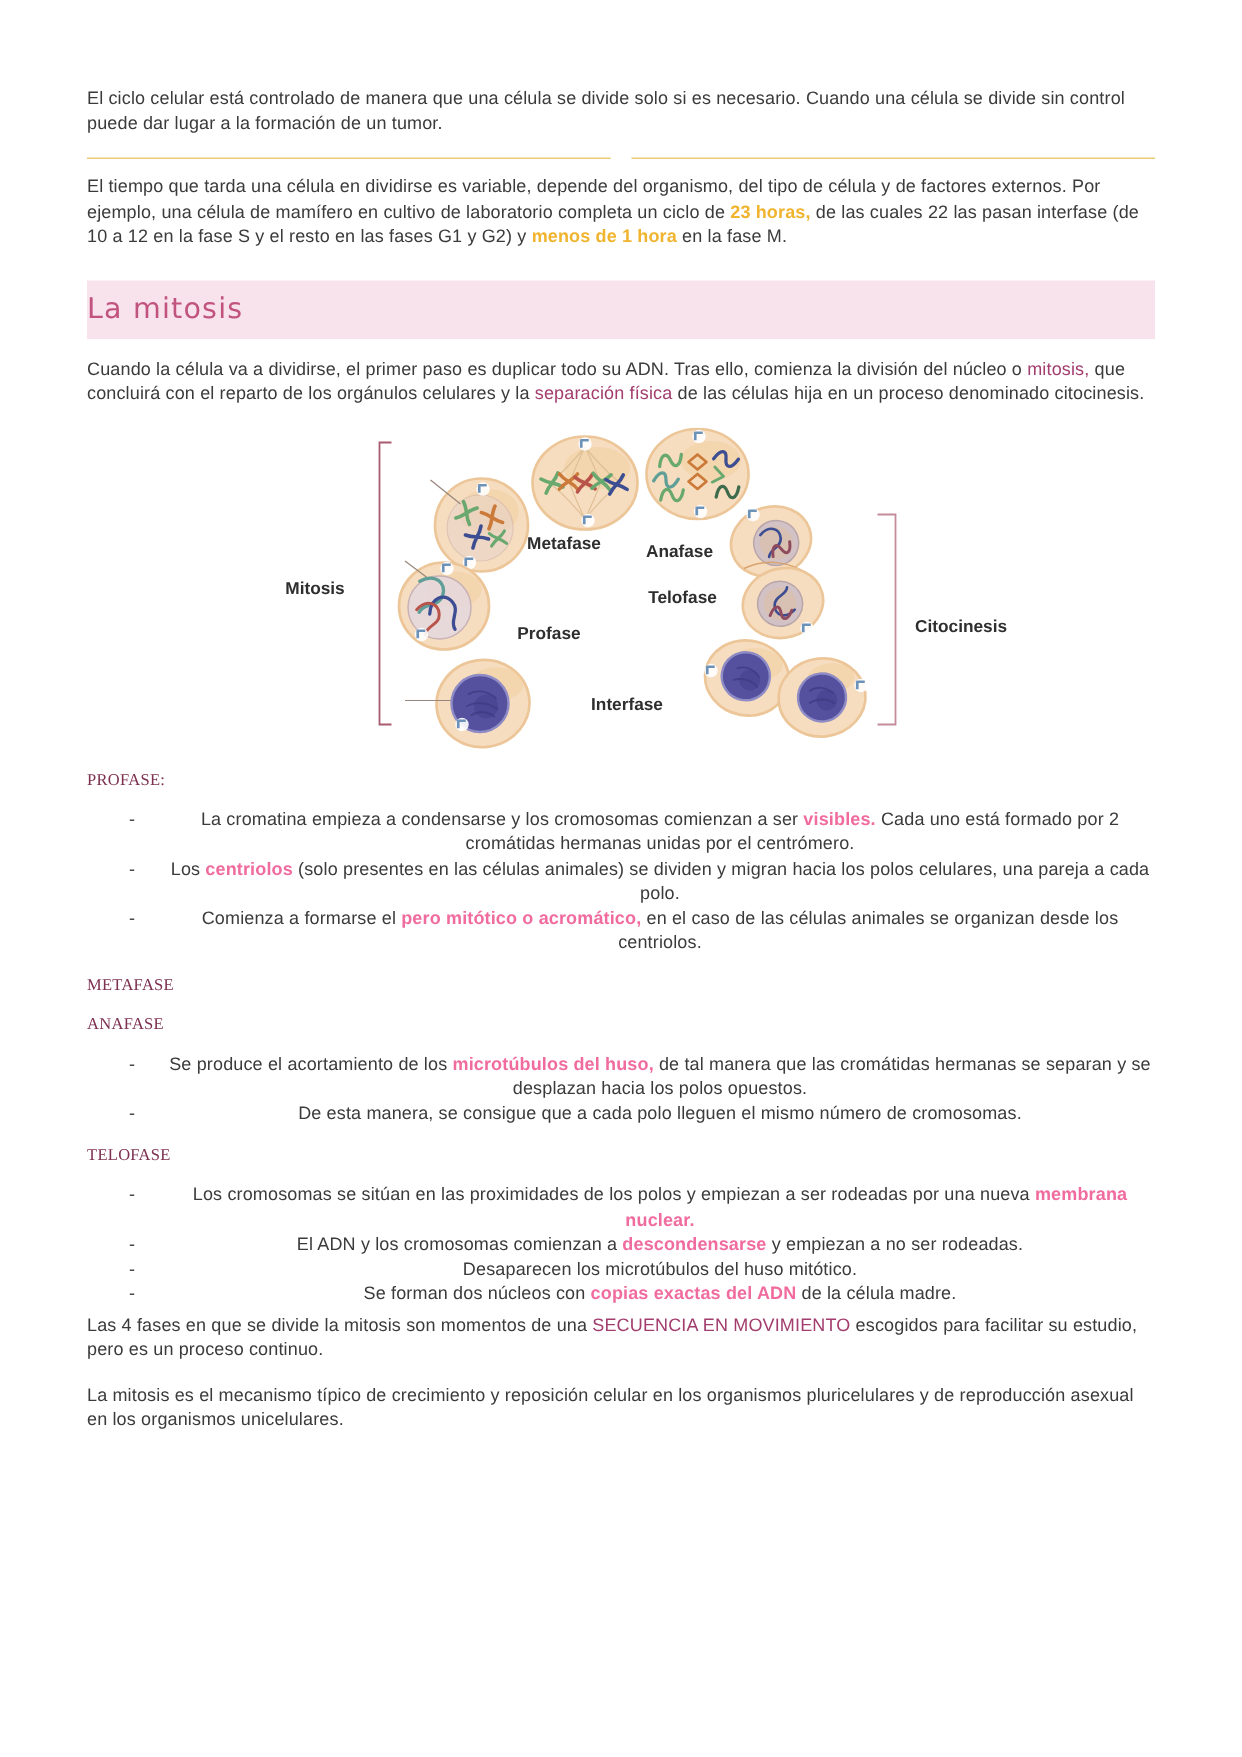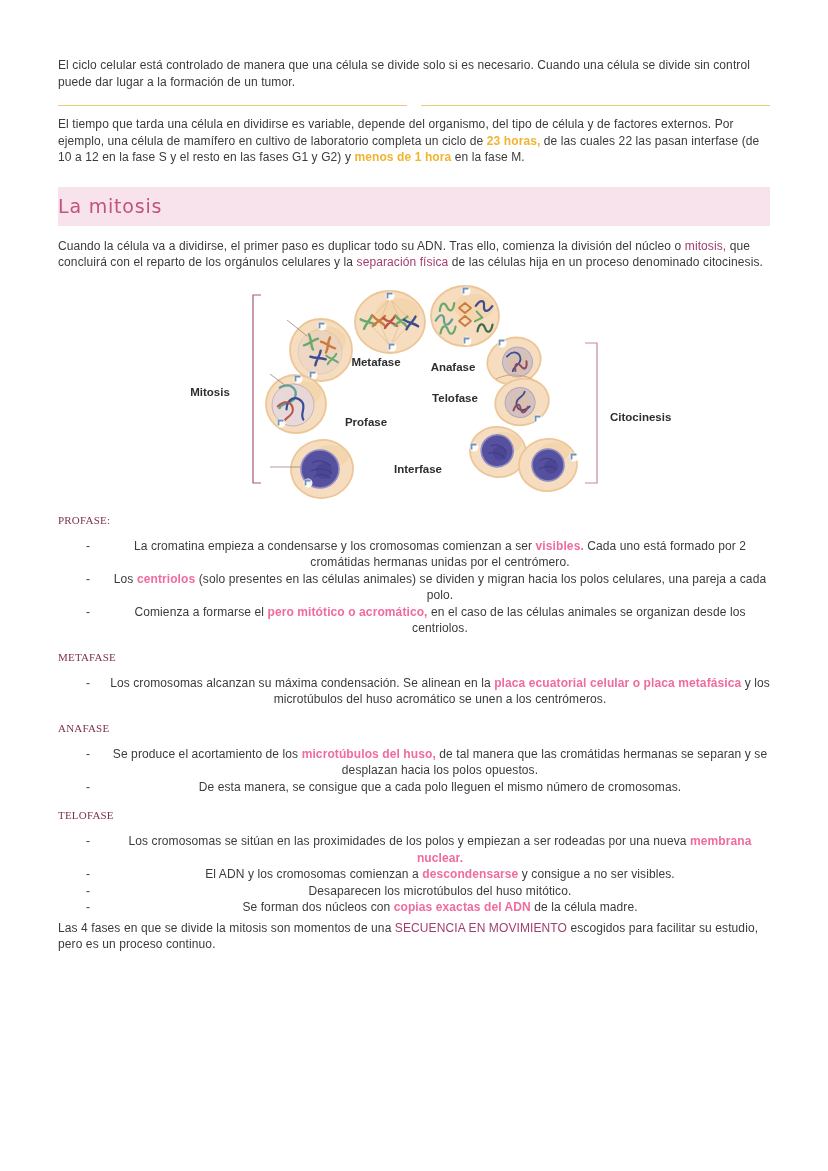--- a/index.html
+++ b/index.html
@@ -200,39 +200,37 @@
       <h3 class="section-heading">PROFASE:</h3>
       <ul class="bullets">
         <li><span>La cromatina empieza a condensarse y los cromosomas comienzan a ser </span><span class="seg-pink">visibles.</span><span> Cada uno está formado por 2 cromátidas hermanas unidas por el centrómero.</span></li>
         <li><span>Los </span><span class="seg-pink">centriolos</span><span> (solo presentes en las células animales) se dividen y migran hacia los polos celulares, una pareja a cada polo.</span></li>
         <li><span>Comienza a formarse el </span><span class="seg-pink">pero mitótico o acromático,</span><span> en el caso de las células animales se organizan desde los centriolos.</span></li>
       </ul>
     </section>
 
     <section>
       <h3 class="section-heading">METAFASE</h3>
-      <ul class="bullets">
-        <li><span>Los cromosomas alcanzan su máxima condensación. Se alinean en la </span><span class="seg-pink">placa ecuatorial celular o placa metafásica</span><span> y los microtúbulos del huso acromático se unen a los centrómeros.</span></li>
-      </ul>
     </section>
 
     <section>
       <h3 class="section-heading">ANAFASE</h3>
       <ul class="bullets">
         <li><span>Se produce el acortamiento de los </span><span class="seg-pink">microtúbulos del huso,</span><span> de tal manera que las cromátidas hermanas se separan y se desplazan hacia los polos opuestos.</span></li>
         <li><span>De esta manera, se consigue que a cada polo lleguen el mismo número de cromosomas.</span></li>
       </ul>
     </section>
 
     <section>
       <h3 class="section-heading">TELOFASE</h3>
       <ul class="bullets">
         <li><span>Los cromosomas se sitúan en las proximidades de los polos y empiezan a ser rodeadas por una nueva </span><span class="seg-pink">membrana nuclear.</span></li>
-        <li><span>El ADN y los cromosomas comienzan a </span><span class="seg-pink">descondensarse</span><span> y consigue a no ser visibles.</span></li>
+        <li><span>El ADN y los cromosomas comienzan a </span><span class="seg-pink">descondensarse</span><span> y empiezan a no ser rodeadas.</span></li>
         <li><span>Desaparecen los microtúbulos del huso mitótico.</span></li>
         <li><span>Se forman dos núcleos con </span><span class="seg-pink">copias exactas del ADN</span><span> de la célula madre.</span></li>
       </ul>
     </section>
 
     <p class="body closing-1"><span>Las 4 fases en que se divide la mitosis son momentos de una </span><span class="seg-magenta">SECUENCIA EN MOVIMIENTO</span><span> escogidos para facilitar su estudio, pero es un proceso continuo.</span></p>
+    <p class="body"><span>La mitosis es el mecanismo típico de crecimiento y reposición celular en los organismos pluricelulares y de reproducción asexual en los organismos unicelulares.</span></p>
 
   </div>
 </div>
 
 </body></html>

